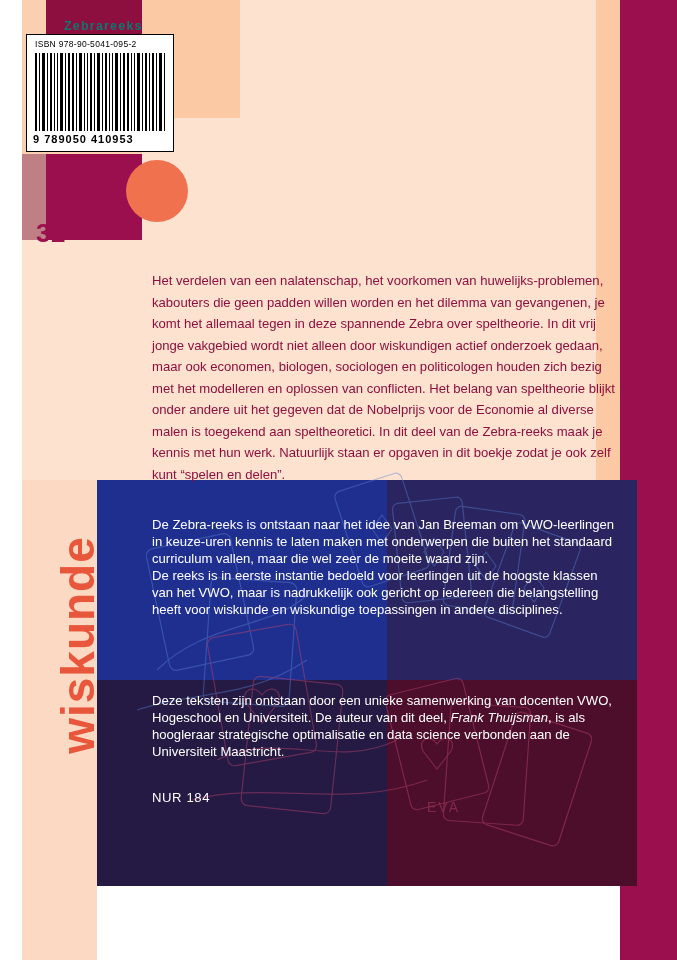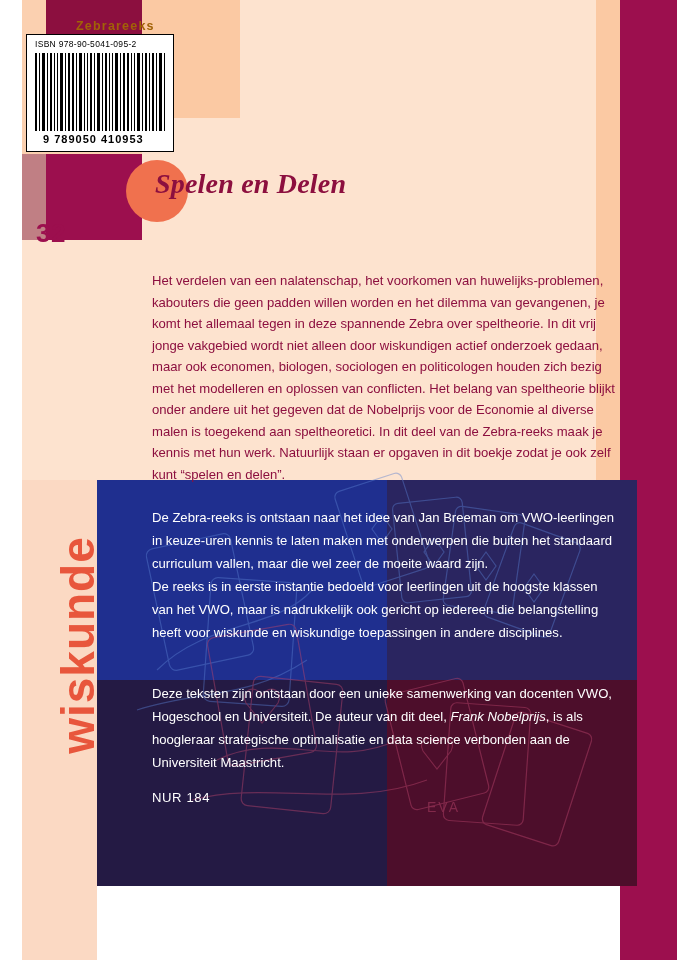--- a/index.html
+++ b/index.html
@@ -160,34 +160,34 @@
   }
   .barcode-bars i {
     position: absolute;
     top: 0;
     height: 100%;
     background: #000;
     display: block;
   }
   .barcode-digits {
     position: absolute;
-    left: 16px; top: 98px;
+    left: 6px; top: 98px;
     width: 140px;
     font-size: 11px;
     font-weight: bold;
     color: #000;
     letter-spacing: 1px;
     font-family: "Liberation Sans", sans-serif;
   }
 
   
   .series-title {
     position: absolute;
-    left: 76px; top: 19px;
-    color: #a16207;
+    left: 64px; top: 19px;
+    color: #0f766e;
     font-size: 12.5px;
     font-weight: bold;
     letter-spacing: 1.2px;
   }
 
   
   .issue-number {
     position: absolute;
     left: 36px; top: 218px;
     color: #9c0f4e;
@@ -240,22 +240,23 @@
     font-weight: bold;
     letter-spacing: 1px;
     text-align: center;
   }
 
   
   .panel-text {
     position: absolute;
     color: #ffffff;
     font-size: 13.1px;
-    line-height: 23px;
+    line-height: 17px;
     width: 470px;
+    margin-top: 10px;
   }
   #para-origin { left: 152px; top: 506px; }
   #para-authors { left: 152px; top: 682px; }
   #nur-code {
     position: absolute;
     left: 152px; top: 790px;
     color: #ffffff;
     font-size: 13.1px;
     letter-spacing: 0.6px;
   }
@@ -356,27 +357,26 @@
         <i style="left:121px;width:1px"></i>
       <i style="left:124px;width:3px"></i>
         <i style="left:129px;width:1px"></i>
     </div>
     <div class="barcode-digits">9 789050 410953</div>
   </div>
 
   <div class="issue-number">32</div>
 
   <div class="title-circle"></div>
-  <div class="book-title">Spelen en Delen</div>
 
   <div class="blurb">Het verdelen van een nalatenschap, het voorkomen van huwelijks-problemen, kabouters die geen padden willen worden en het dilemma van gevangenen, je komt het allemaal tegen in deze spannende Zebra over speltheorie. In dit vrij jonge vakgebied wordt niet alleen door wiskundigen actief onderzoek gedaan, maar ook economen, biologen, sociologen en politicologen houden zich bezig met het modelleren en oplossen van conflicten.  Het belang van speltheorie blijkt onder andere uit het gegeven dat de Nobelprijs voor de Economie al diverse malen is toegekend aan speltheoretici. In dit deel van de Zebra-reeks maak je kennis met hun werk. Natuurlijk staan er opgaven in dit boekje zodat je ook zelf kunt “spelen en delen”.</div>
 
   <div class="spine-word">wiskunde</div>
 
   <div class="panel-text" id="para-origin">De Zebra-reeks is ontstaan naar het idee van Jan Breeman om VWO-leerlingen in keuze-uren kennis te laten maken met onderwerpen die buiten het standaard curriculum vallen, maar die wel zeer de moeite waard zijn.<br>De reeks is in eerste instantie bedoeld voor leerlingen uit de hoogste klassen van het VWO, maar is nadrukkelijk ook gericht op iedereen die belangstelling heeft voor wiskunde en wiskundige toepassingen in andere disciplines.</div>
 
   <div class="panel-text" id="para-authors">
-    <span>Deze teksten zijn ontstaan door een unieke samenwerking van docenten VWO, Hogeschool en Universiteit. De auteur van dit deel, </span><span class="em-name">Frank Nobelprijs</span><span>, is als hoogleraar strategische optimalisatie en data science verbonden aan de Universiteit Maastricht.</span>
+    <span>Deze teksten zijn ontstaan door een unieke samenwerking van docenten VWO, Hogeschool en Universiteit. De auteur van dit deel, </span><span class="em-name">Frank Thuijsman</span><span>, is als hoogleraar strategische optimalisatie en data science verbonden aan de Universiteit Maastricht.</span>
   </div>
 
   <div id="nur-code">NUR 184</div>
 
 </div>
 
 </body></html>

